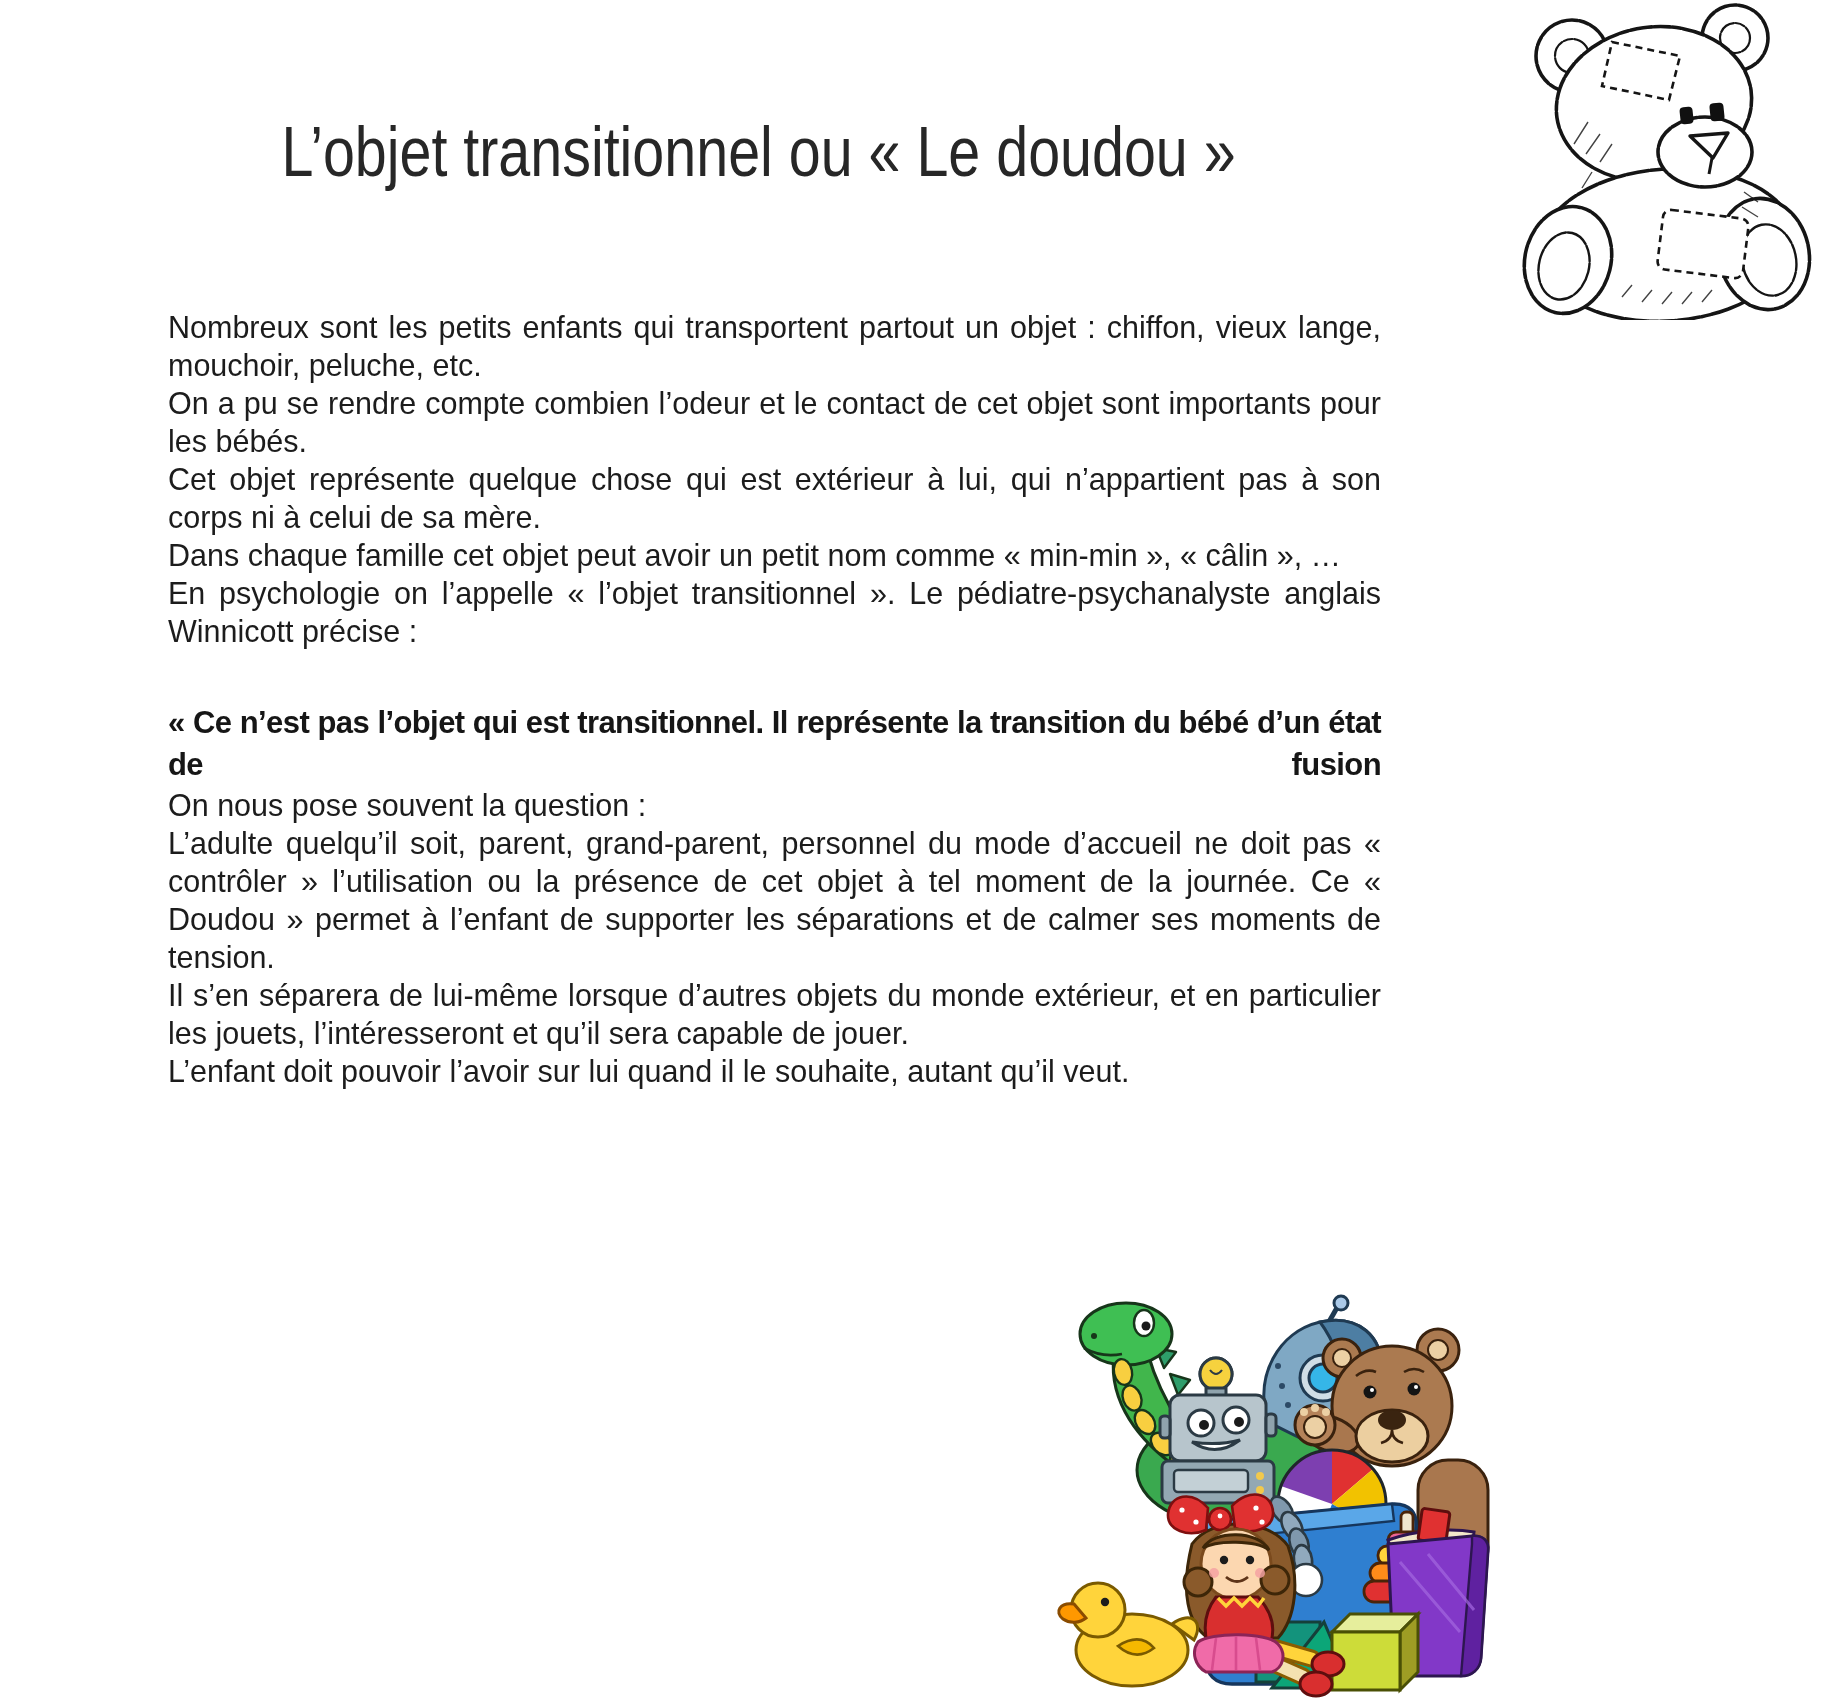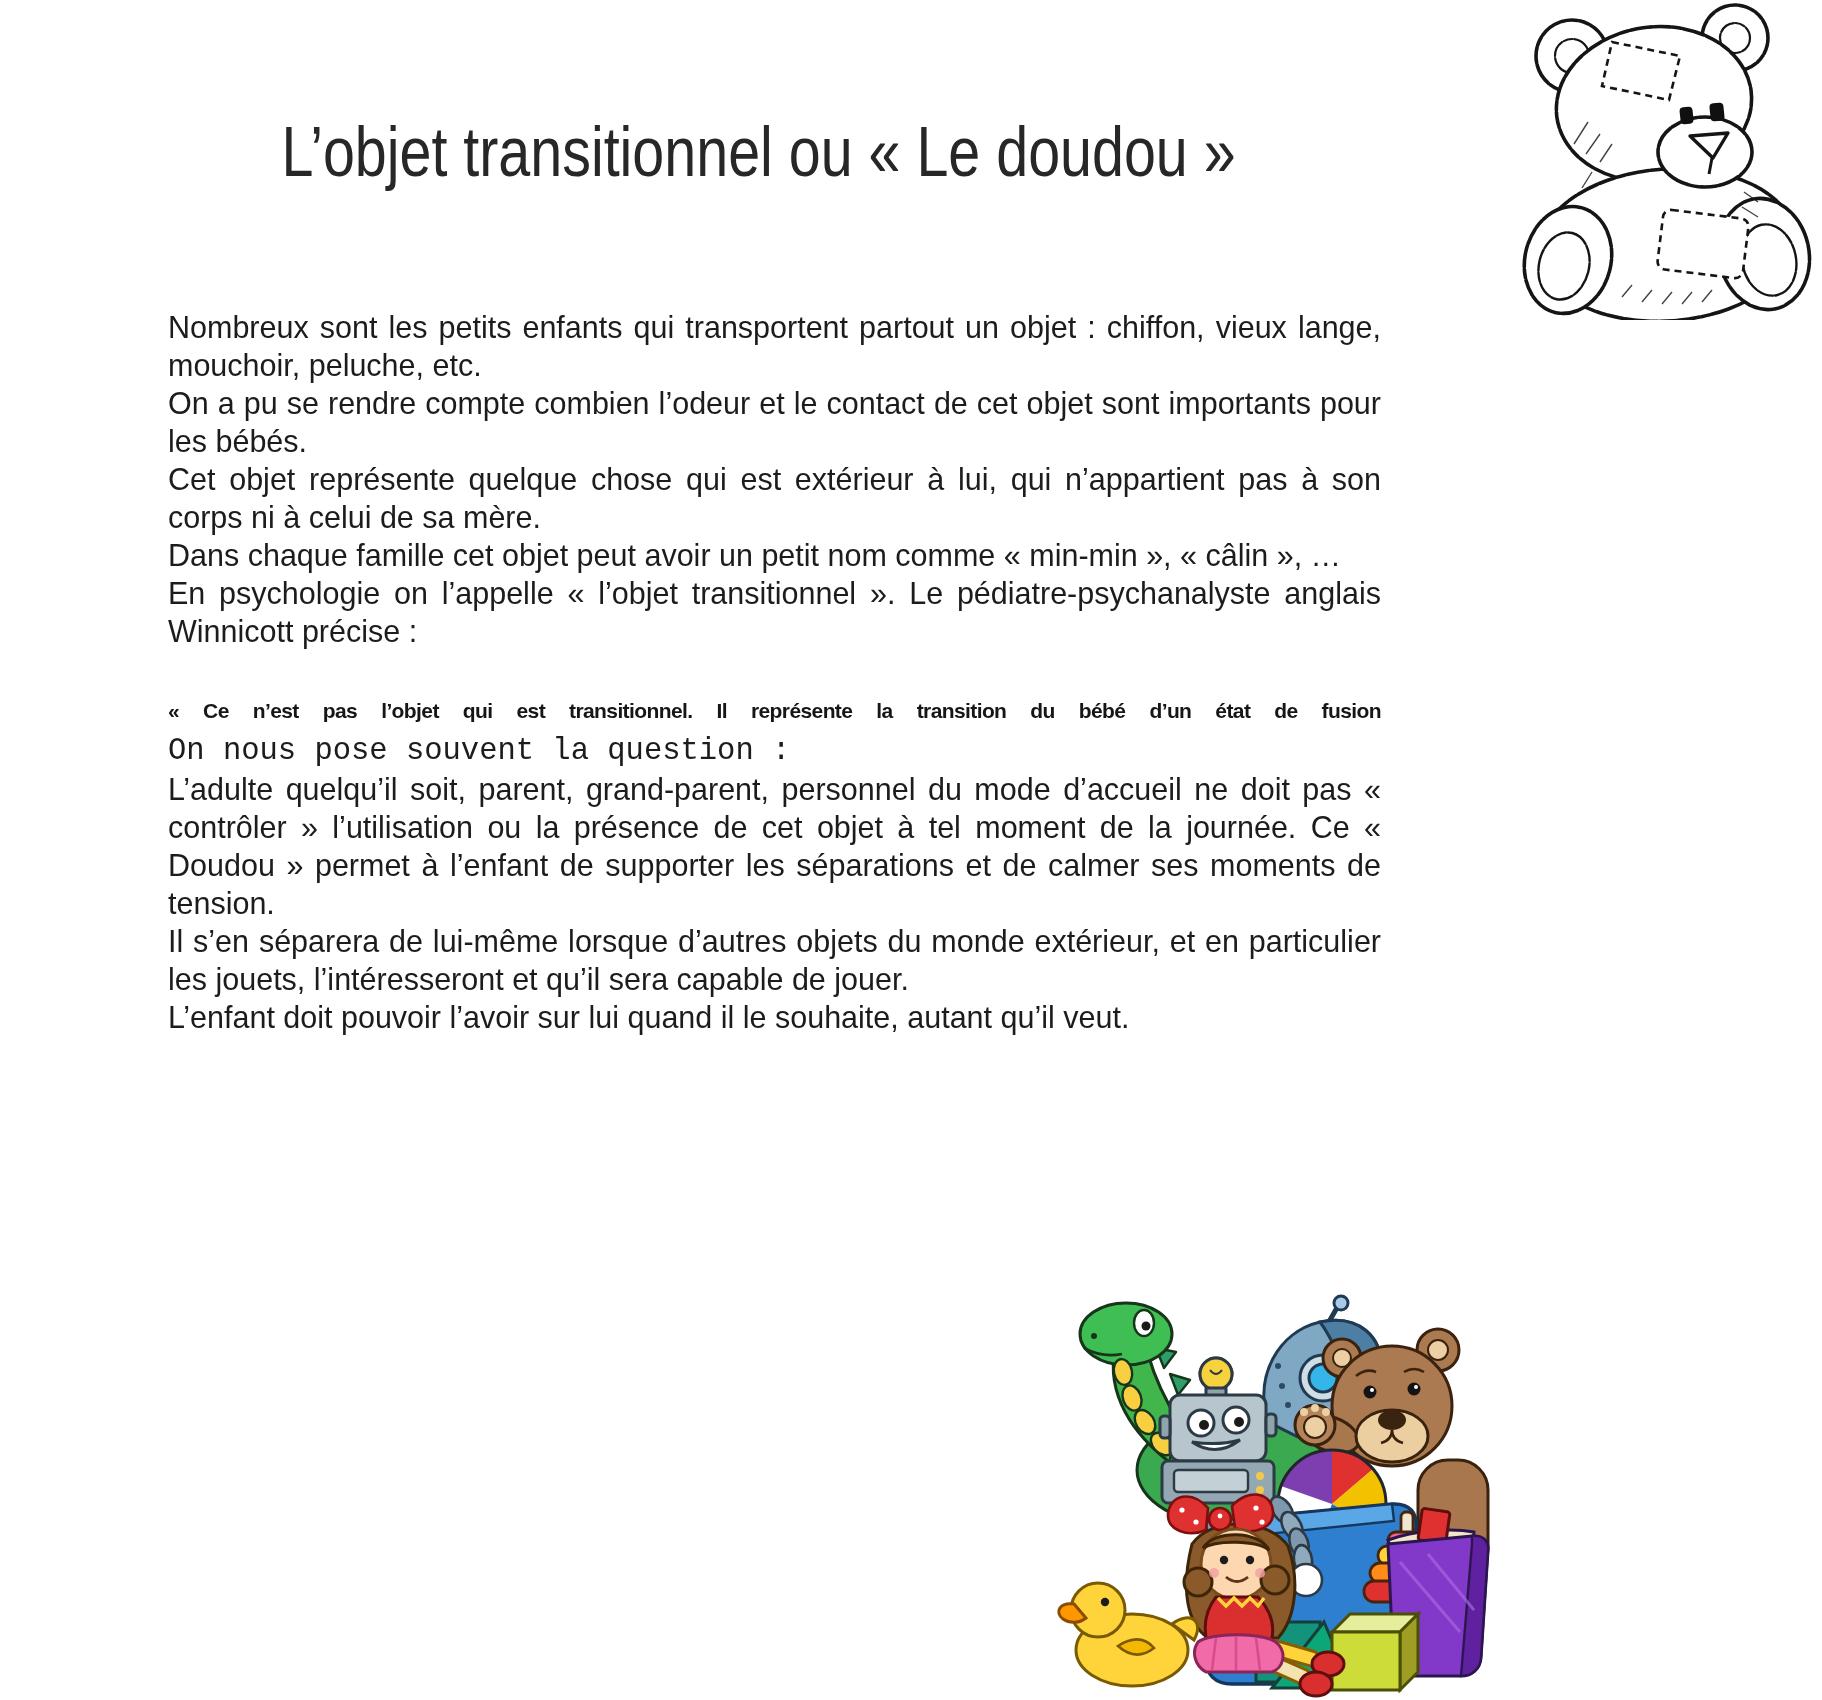--- a/index.html
+++ b/index.html
@@ -15,26 +15,26 @@
     white-space:nowrap;
   }
   .content{
     position:absolute;left:168px;top:308px;width:1213px;
     font-size:30.5px;line-height:38px;text-align:justify;
     color:#1c1c1c;
   }
   .content p{margin:0;}
   .gap-block{margin-top:64px;}
   .quote{
-    margin-top:40px;font-weight:700;font-size:21px;line-height:42px;
+    margin-top:52px;font-weight:700;font-size:31px;line-height:42px;
     letter-spacing:-0.6px;color:#161616;
   }
   .quote .l1{text-align:justify;text-align-last:justify;}
   .quote .l2{text-align:left;}
-  .q-intro{margin-top:40px;font-family:Liberation Mono, monospace;}
+  .q-intro{margin-top:40px;}
   .answer-start{margin-top:44px;}
   .illus{position:absolute;}
 </style>
 </head>
 <body>
 
 <div class="doc-title">L’objet transitionnel ou « Le doudou »</div>
 
 <svg class="illus" style="left:1492px;top:2px;" width="330" height="318" viewBox="0 0 330 318">
   <g fill="#ffffff" stroke="#151515" stroke-width="3.6" stroke-linecap="round" stroke-dasharray="16 2 9 2 22 2">

